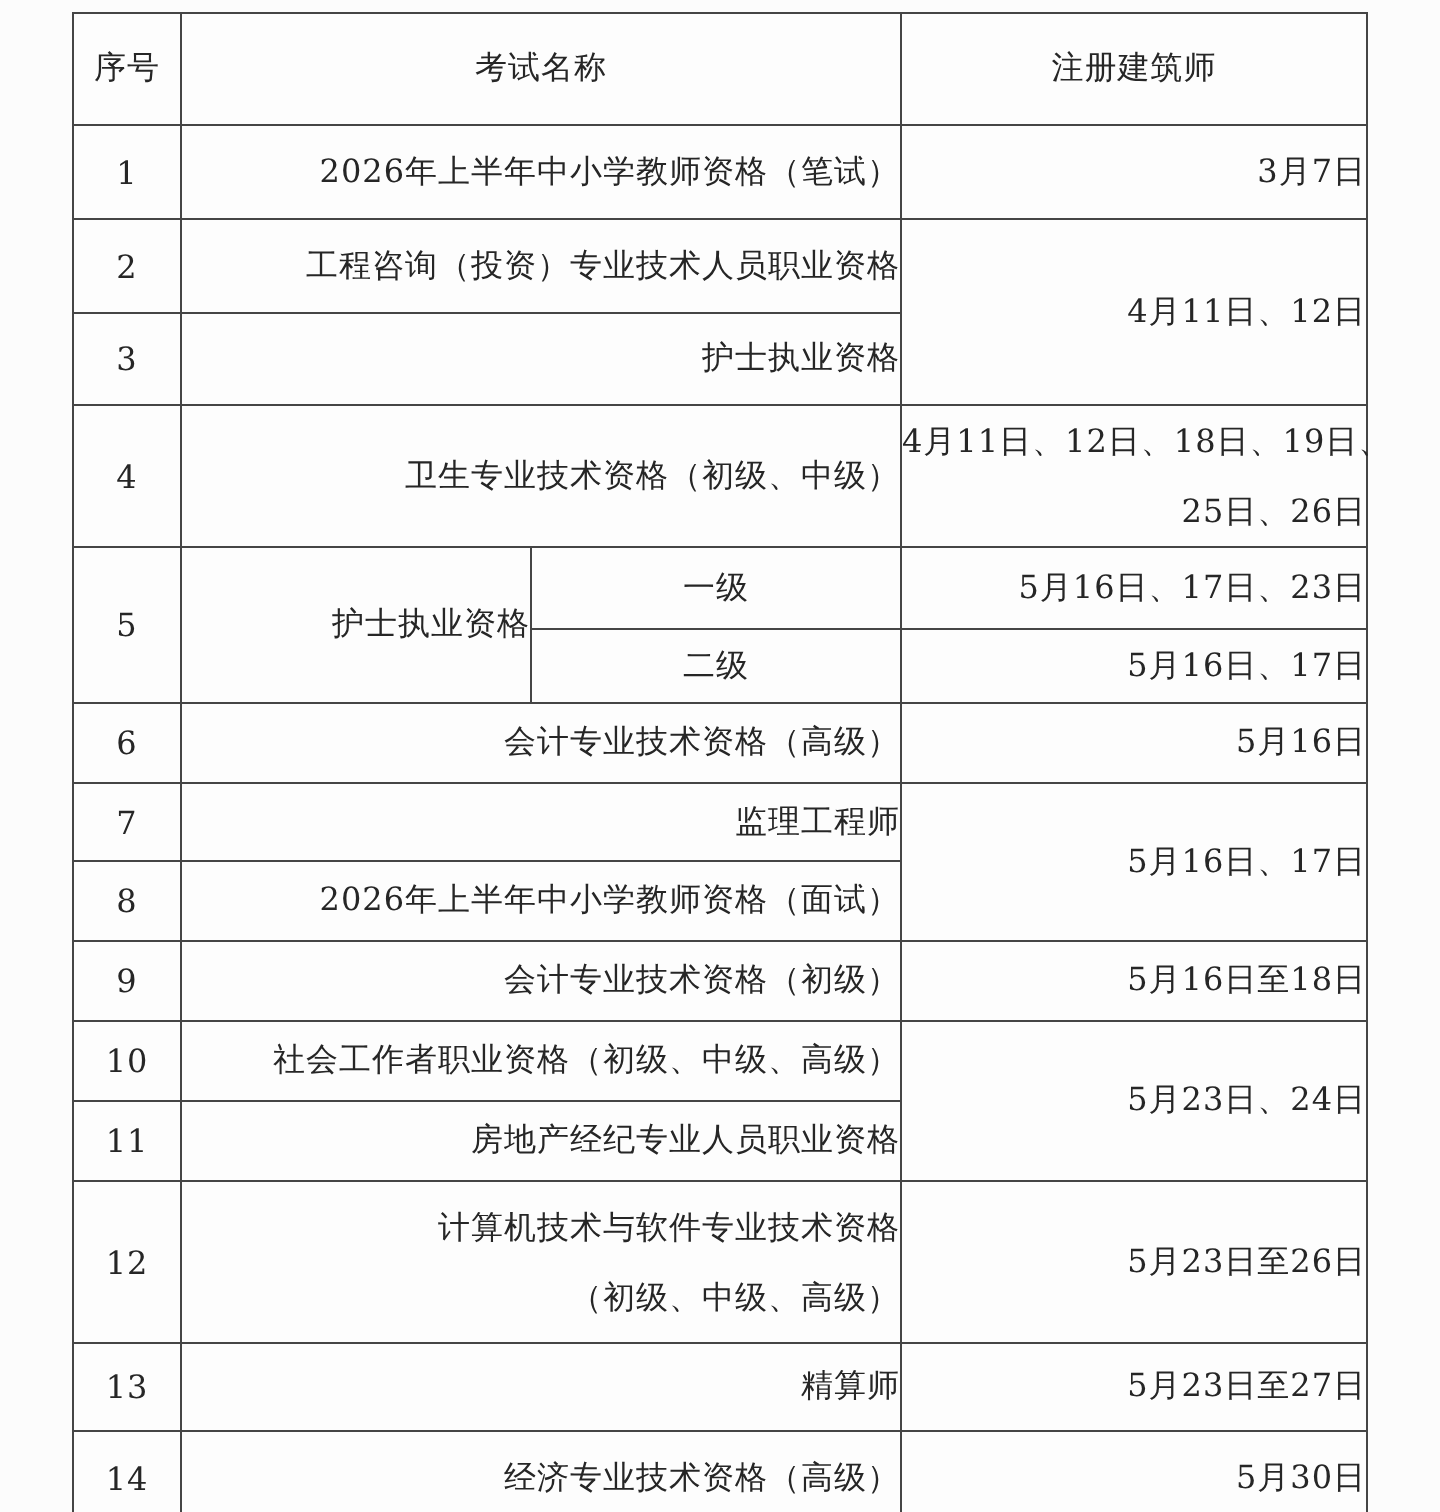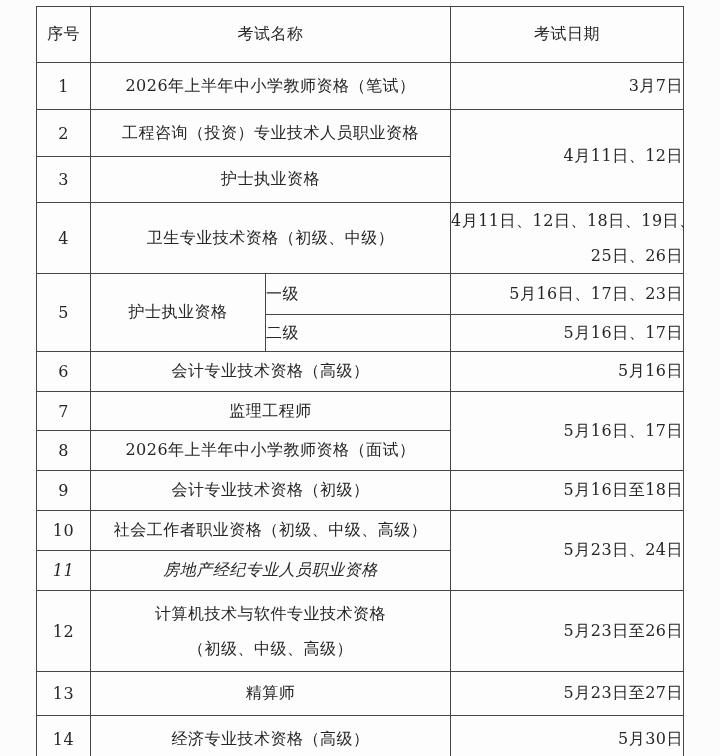--- a/index.html
+++ b/index.html
@@ -37,26 +37,26 @@
   th.hdr {
     font-weight: bold;
     font-size: 17px;
     text-align: center;
   }
   td.no-cell {
     text-align: center;
     font-size: 16px;
   }
   td.name-cell {
-    text-align: center;
+    text-align: right;
     padding-left: 13px;
     padding-right: 6px;
   }
   td.level-cell {
-    text-align: left;
+    text-align: center;
     padding-left: 12px;
   }
   td.date-cell {
     text-align: right;
     padding-left: 11px;
     padding-right: 2px;
   }
   .cell-line {
     white-space: nowrap;
     line-height: 35px;
@@ -67,42 +67,42 @@
   tr.h-r2  { height: 47px; }
   tr.h-r3  { height: 46px; }
   tr.h-r4  { height: 70px; }
   tr.h-r5a { height: 41px; }
   tr.h-r5b { height: 37px; }
   tr.h-r6  { height: 40px; }
   tr.h-r7  { height: 39px; }
   tr.h-r8  { height: 40px; }
   tr.h-r9  { height: 40px; }
   tr.h-r10 { height: 40px; }
-  tr.h-r11 { height: 40px; font-style: italic; }
+  tr.h-r11 { height: 40px; }
   tr.h-r12 { height: 81px; }
   tr.h-r13 { height: 44px; margin-left: 12px; }
   tr.h-r14 { height: 48px; margin-left: 37px; }
 </style>
 </head>
 <body>
 
 <div class="page">
   <table class="schedule">
     <colgroup>
       <col style="width:54px">
       <col style="width:175px">
       <col style="width:185px">
       <col style="width:233px">
     </colgroup>
 
     <tbody>
         <tr class="h-header">
       <th class="hdr">序号</th>
       <th class="hdr" colspan="2">考试名称</th>
-      <th class="hdr">考试日期</th>
+      <th class="hdr">注册建筑师</th>
     </tr>
 
     <tr class="h-r1">
       <td class="no-cell">1</td>
       <td class="name-cell" colspan="2">2026年上半年中小学教师资格（笔试）</td>
       <td class="date-cell">3月7日</td>
     </tr>
 
     <tr class="h-r2">
       <td class="no-cell">2</td>

